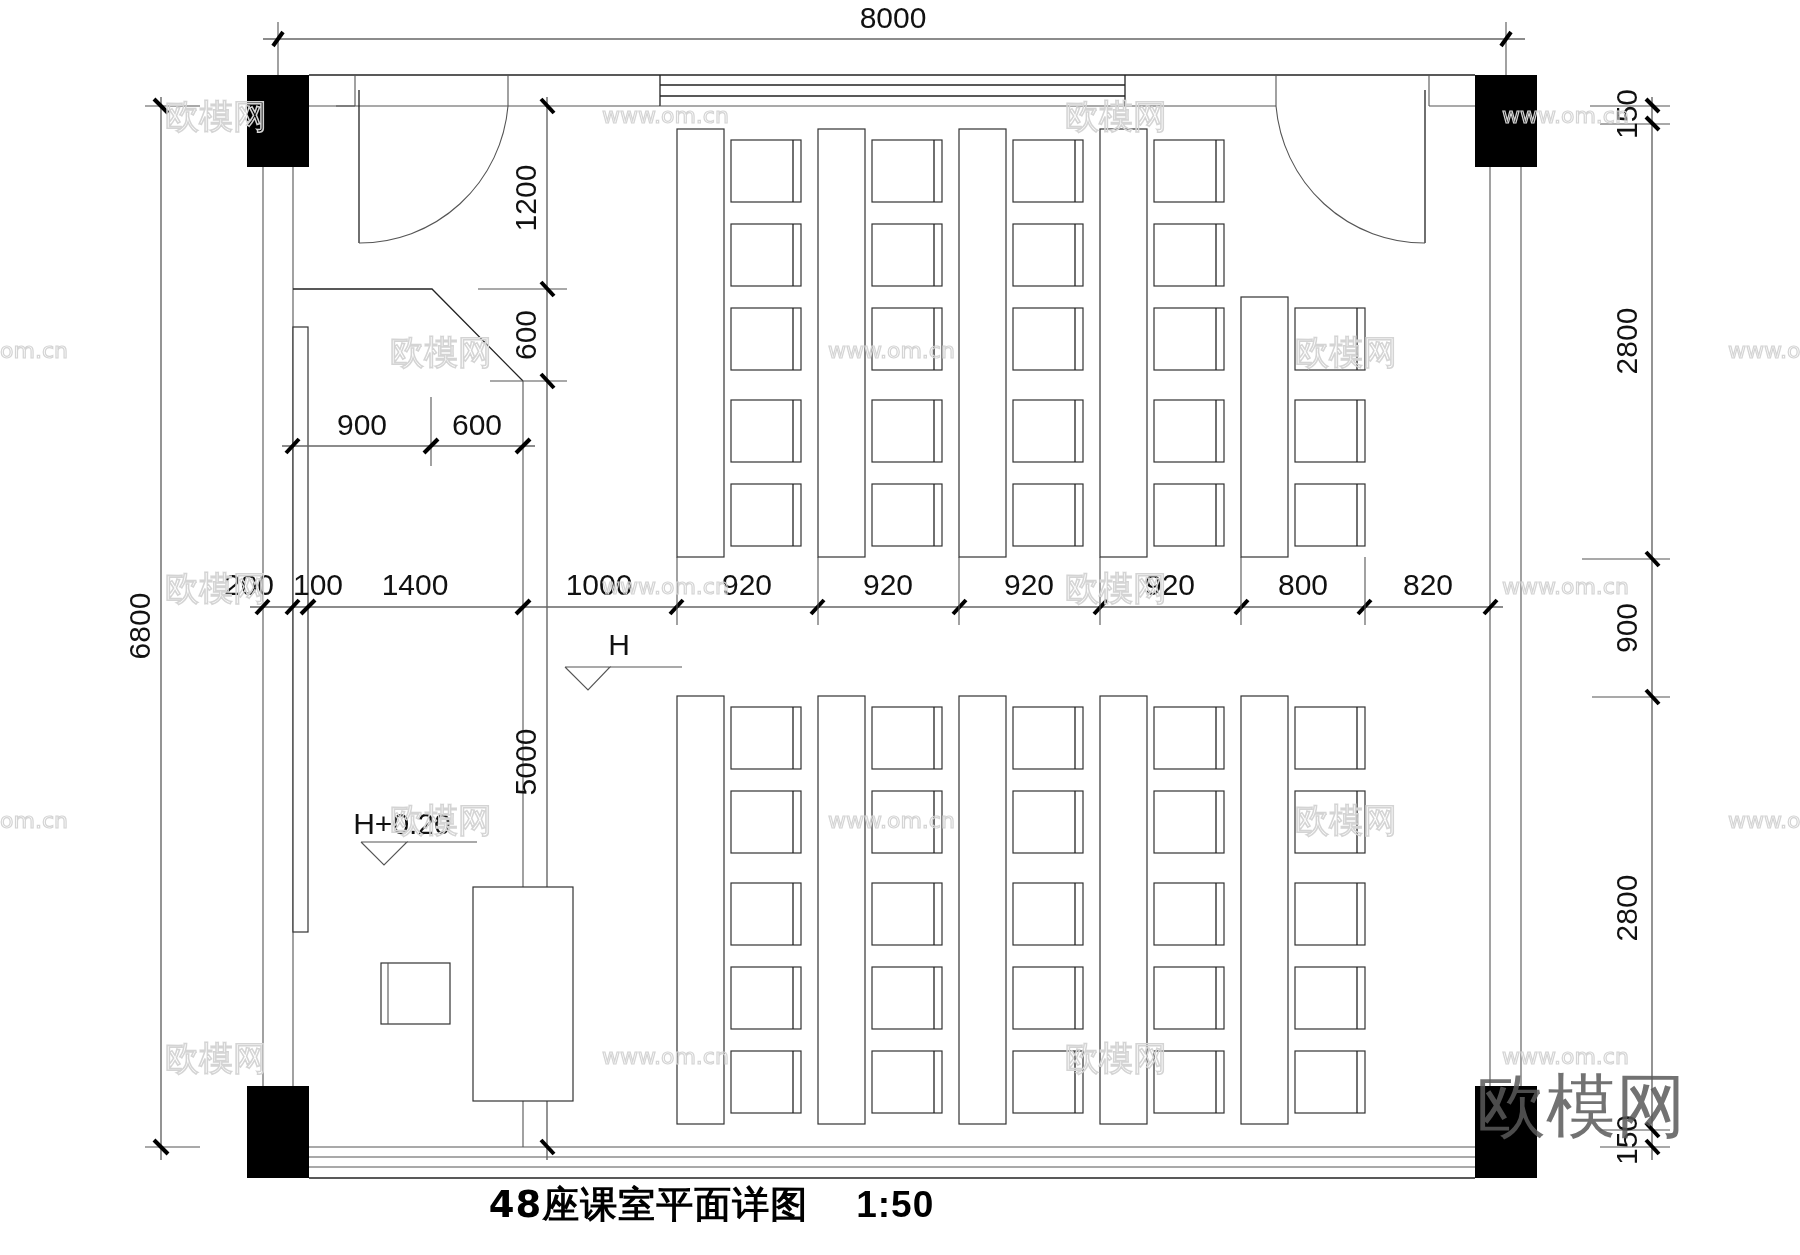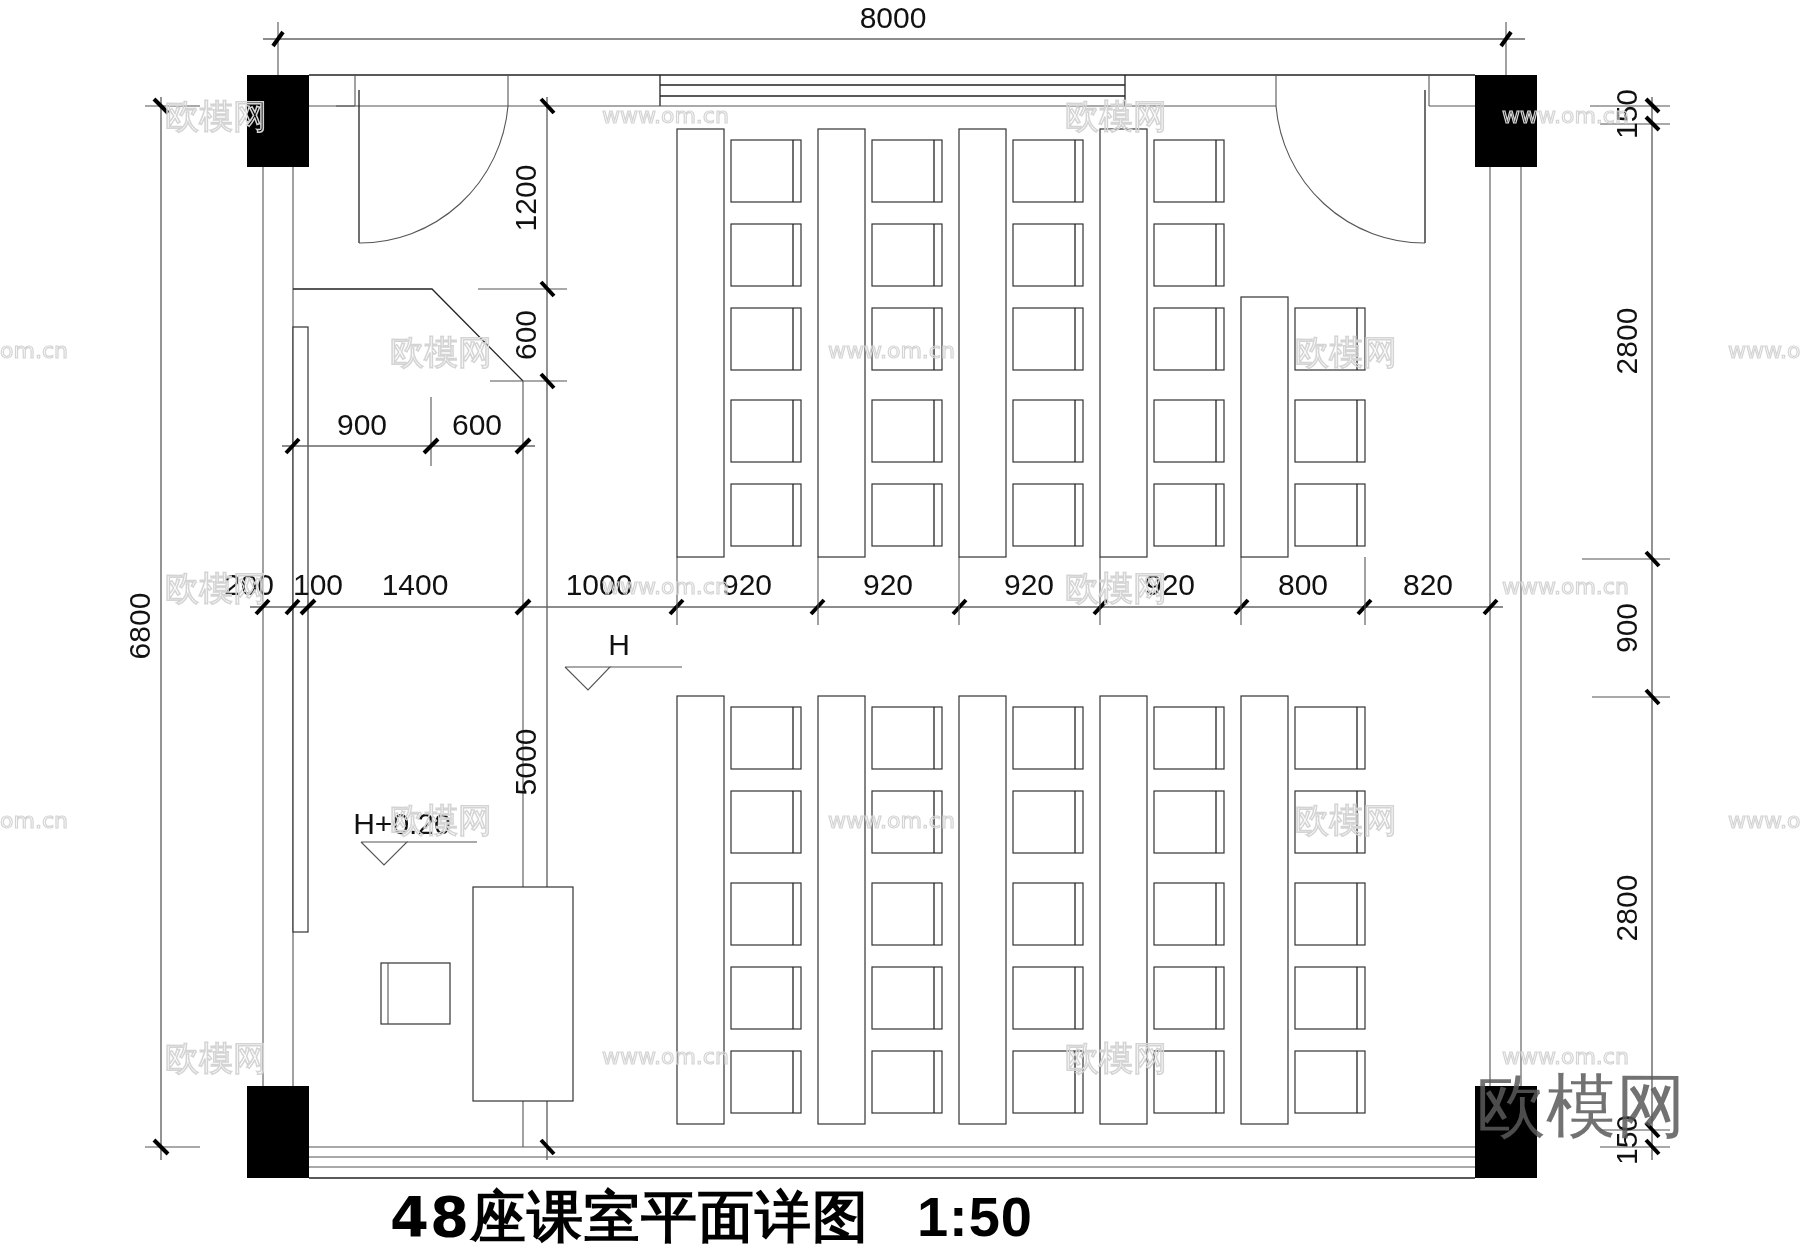--- a/index.html
+++ b/index.html
@@ -9,21 +9,21 @@
   .ln-thin { stroke: #555; stroke-width: 1.1; fill: none; }
   .ln-dim { stroke: #666; stroke-width: 1.4; fill: none; }
   .tick { stroke: #000; stroke-width: 4; }
   .pillar { fill: #000; }
   .box { fill: #fff; stroke: #333; stroke-width: 1.2; }
   .dimtxt { font-family: "Liberation Sans", sans-serif; font-size: 30px; fill: #111; font-weight: 300; }
   .lvl { font-family: "Liberation Sans", sans-serif; font-size: 30px; fill: #111; }
   .wm { font-family: "DejaVu Sans", sans-serif; font-size: 34px; fill: none; stroke: #d4d4d4; stroke-width: 1.5; }
   .wm-url { font-family: "DejaVu Sans", sans-serif; font-size: 22px; fill: none; stroke: #d4d4d4; stroke-width: 1.2; }
   .wm-big { font-family: "DejaVu Sans", sans-serif; font-size: 70px; fill: #5a5a5a; opacity: 0.85; }
-  #title { position: absolute; left: 0; top: 1180px; width: 1423px; text-align: center; font-family: "DejaVu Sans", sans-serif; font-weight: bold; font-size: 56px; color: #000; letter-spacing: 1px; }
+  #title { position: absolute; left: 0; top: 1180px; width: 1423px; text-align: center; font-family: "DejaVu Sans", sans-serif; font-weight: bold; font-size: 37px; color: #000; letter-spacing: 1px; }
   #title .scale { margin-left: 48px; font-family: "Liberation Sans", sans-serif; font-weight: bold; }
 </style>
 </head>
 <body>
 
 <svg id="plan" viewBox="0 0 1800 1255" xmlns="http://www.w3.org/2000/svg">
 
   <g>
     <line class="ln-dim" x1="263" y1="39" x2="1525" y2="39"></line>
     <line class="ln-thin" x1="278" y1="22" x2="278" y2="75"></line>

